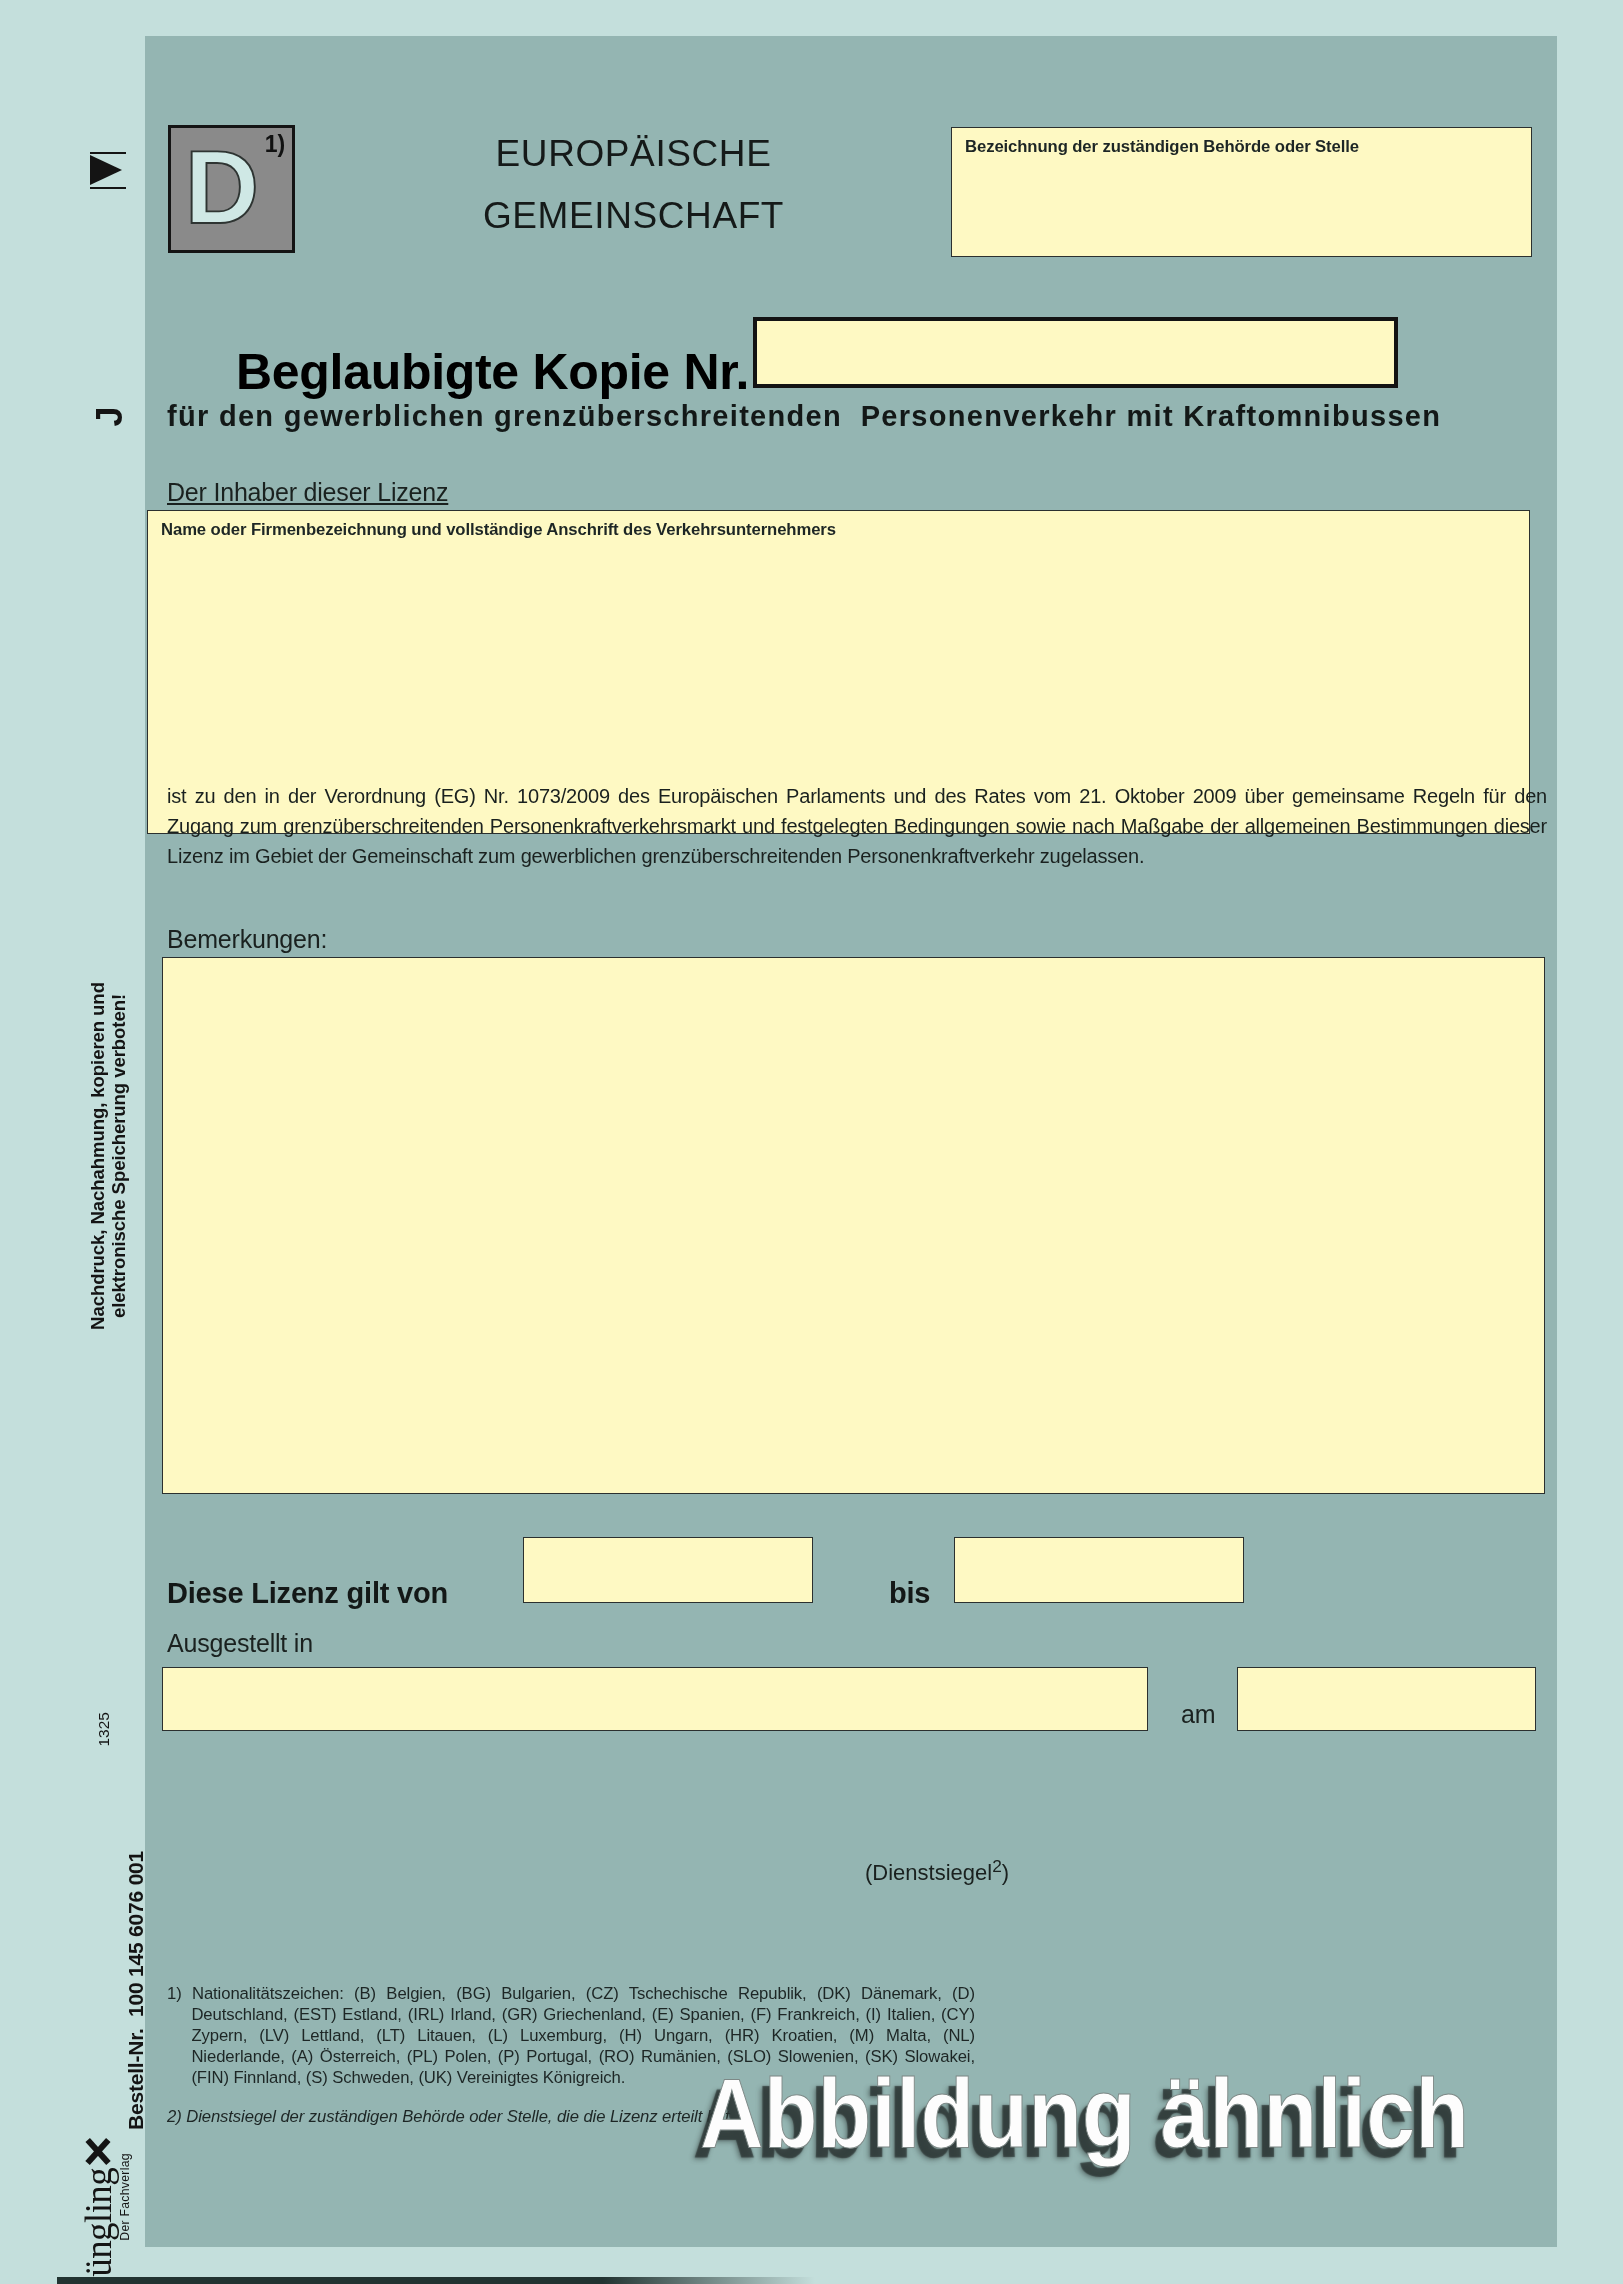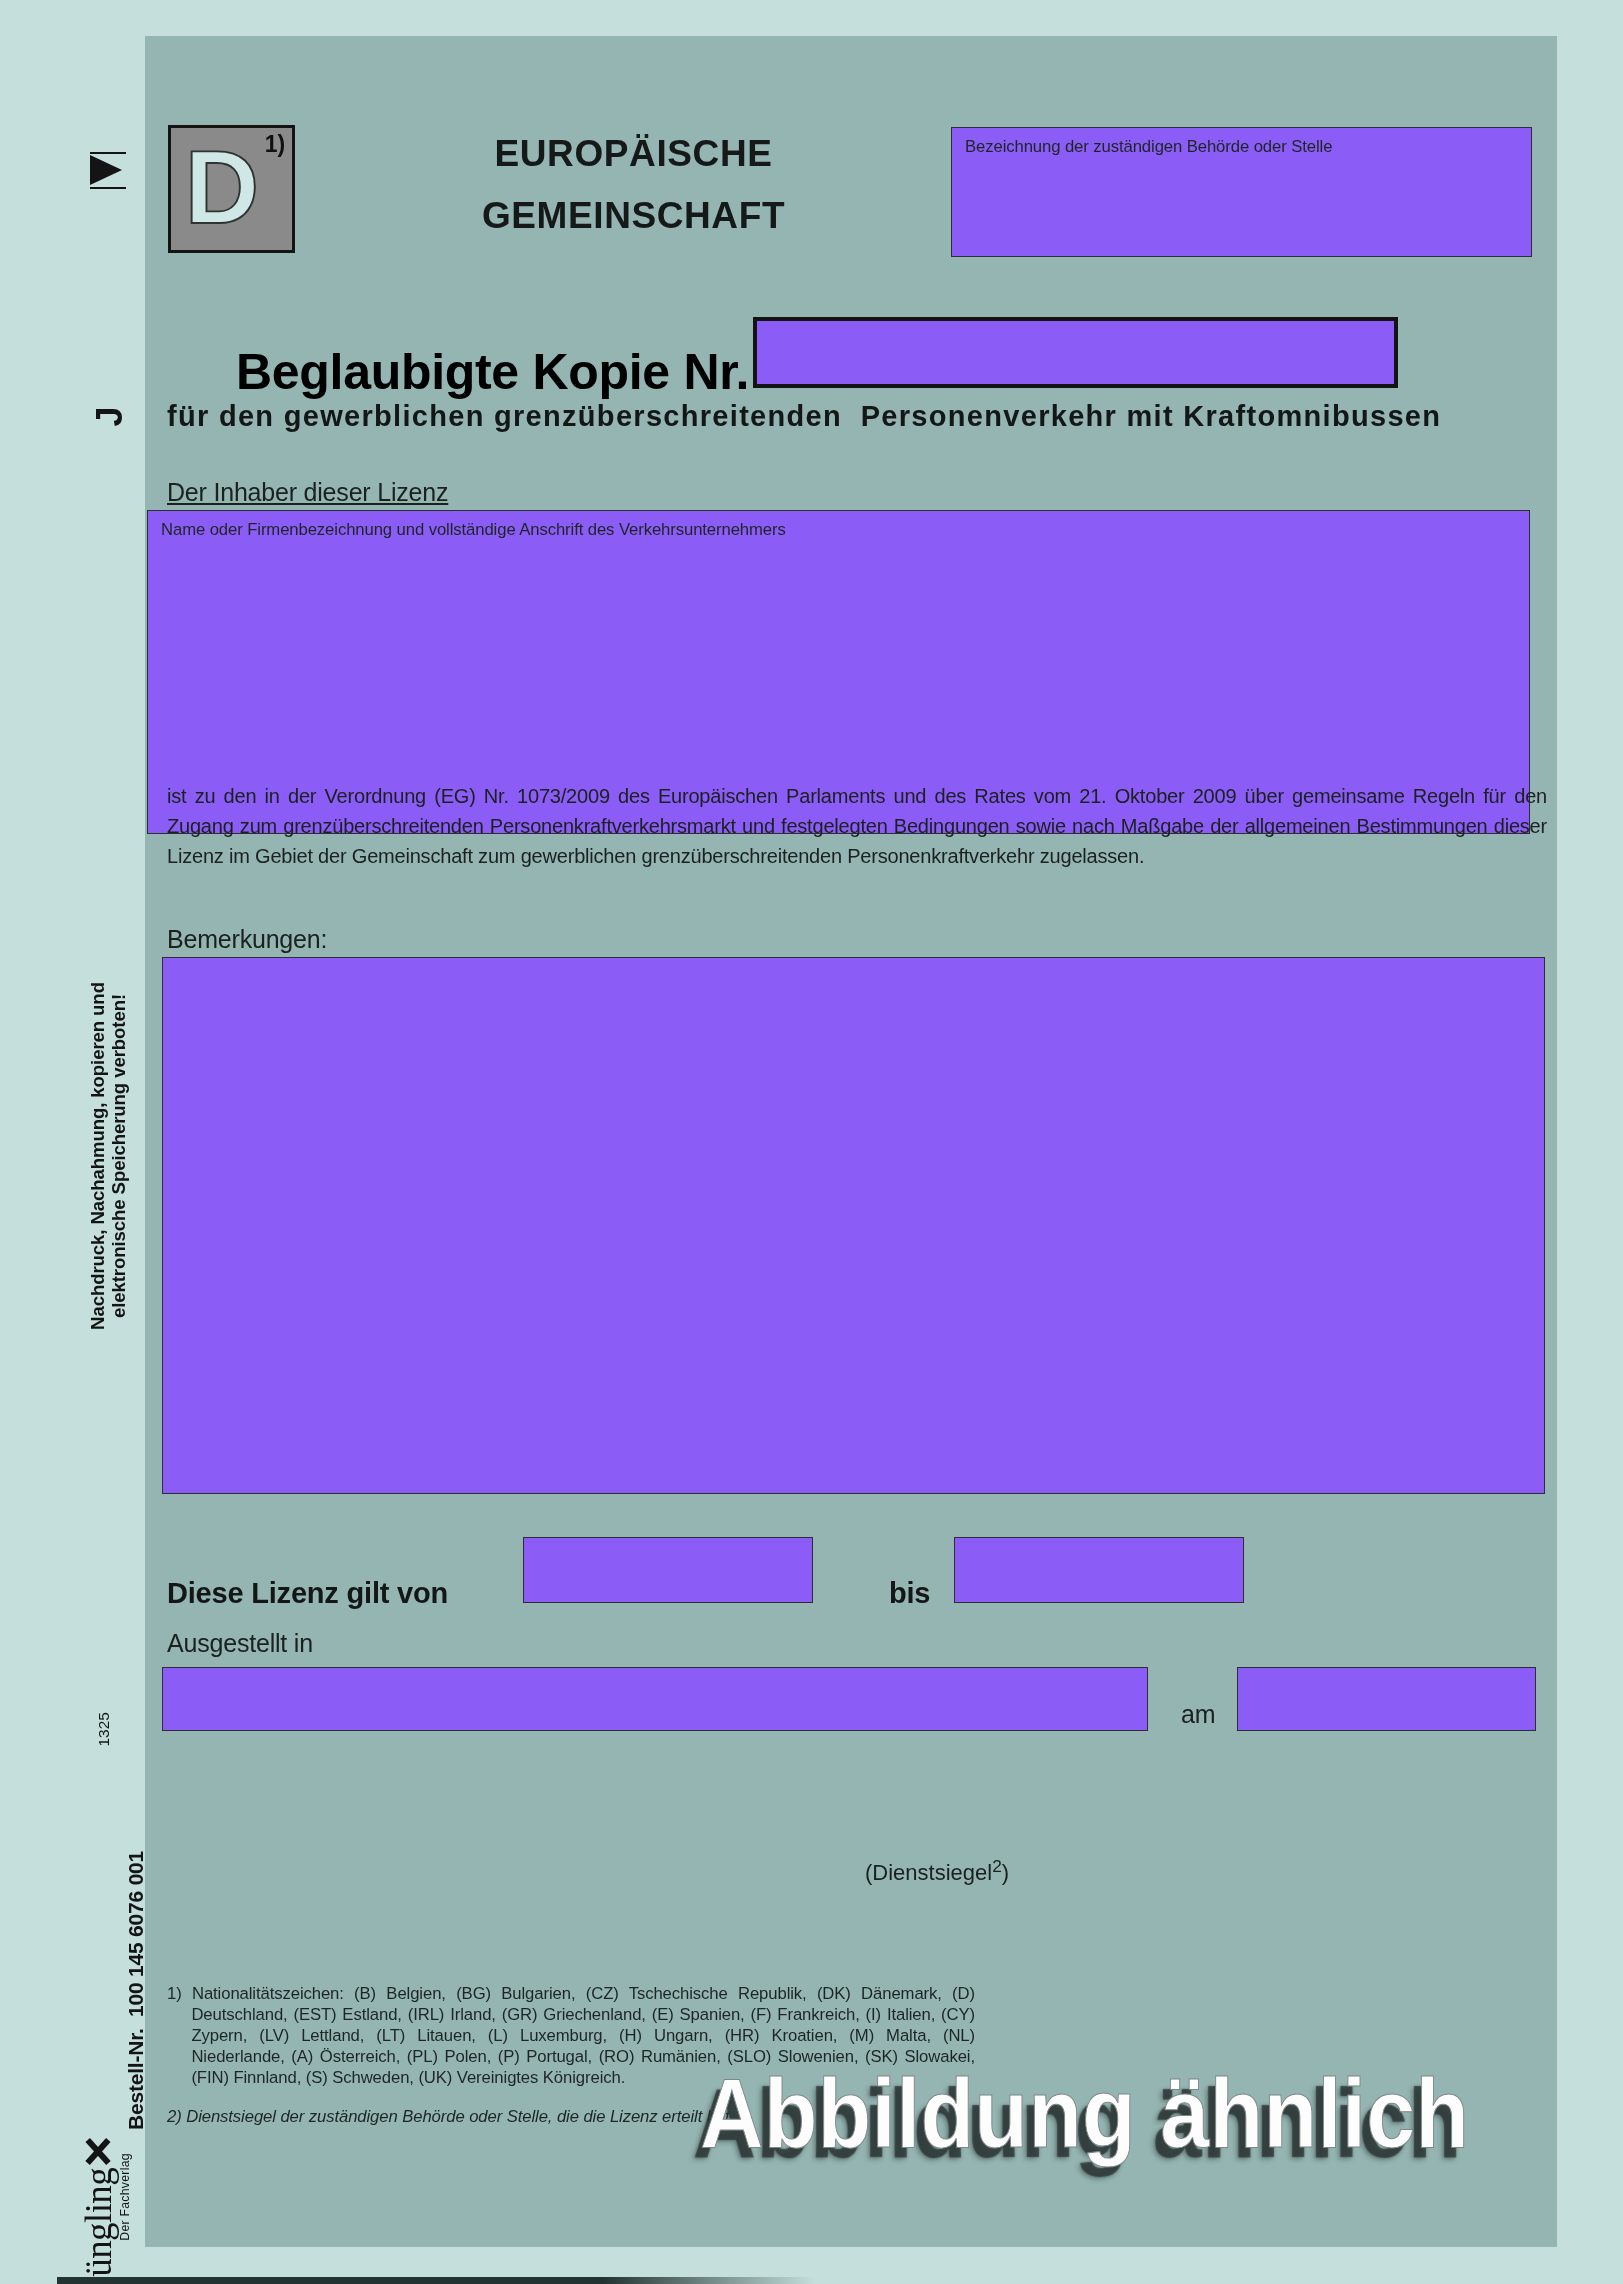--- a/index.html
+++ b/index.html
@@ -10,23 +10,24 @@
     overflow:hidden;
     font-family:"Liberation Sans", sans-serif;
     color:#171d1b;
   }
   .form-page{
     position:absolute;left:145px;top:36px;width:1412px;height:2211px;
     background:#94b5b2;
   }
   .field{
     position:absolute;
-    background:#8b5cf6;
+    background:#fef9c3;
     border:1.3px solid #2b302f;
     box-sizing:border-box;
+    font-weight:bold;
   }
   .field-hint{
     display:block;
     padding:9px 13px;
     font-size:16.7px;
     letter-spacing:-0.1px;
     color:#1d2625;
   }
   
   .d-box{
@@ -39,21 +40,21 @@
     color:#cfe8e5;
     -webkit-text-stroke:1.9px #2e3432;
     padding-right:18px;padding-bottom:3.9px;
   }
   .d-ref{
     position:absolute;right:6.4px;top:2.6px;
     font-size:23px;font-weight:700;color:#111;
   }
   .main-title{
     position:absolute;left:296px;top:87px;width:385px;
-    text-align:center;font-size:37px;font-weight:700;line-height:62px;
+    text-align:center;font-size:37px;font-weight:400;line-height:62px;
     letter-spacing:0.6px;color:#151a19;
   }
   .authority-box{left:806px;top:91px;width:581px;height:130px;border-width:1.9px;}
   .copy-heading{
     position:absolute;left:91px;top:307px;
     font-size:50px;font-weight:700;letter-spacing:-0.3px;color:#000000;text-align:right;
   }
   .copy-number-box{left:608px;top:281px;width:645px;height:71px;border:4.5px solid #131313;}
   .subtitle{
     position:absolute;left:22px;top:364px;

